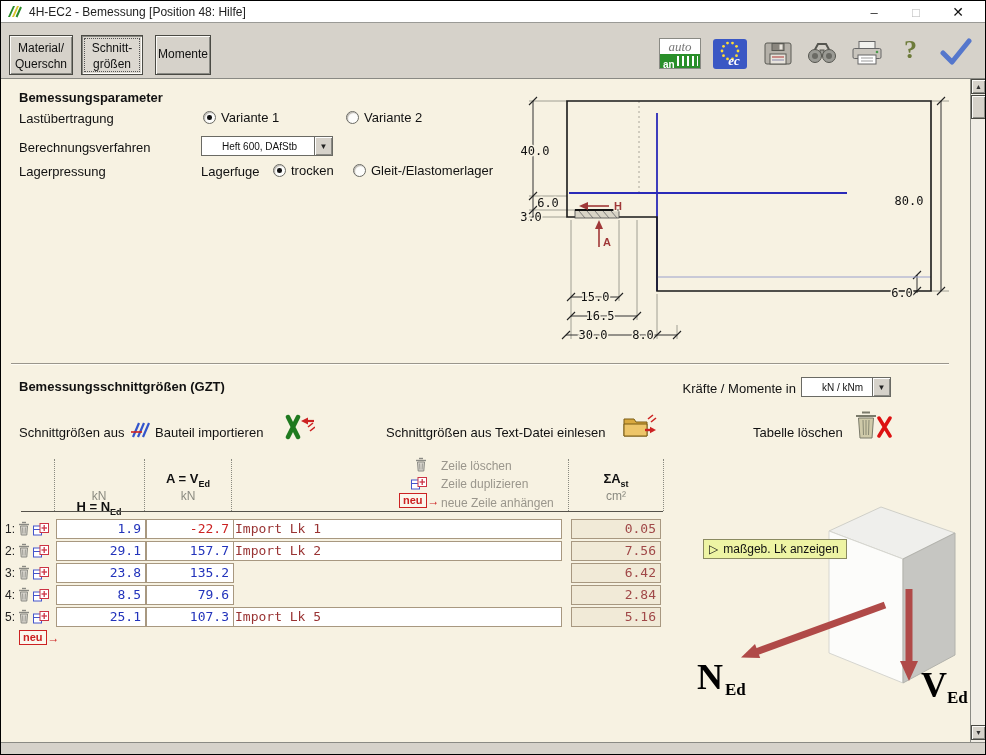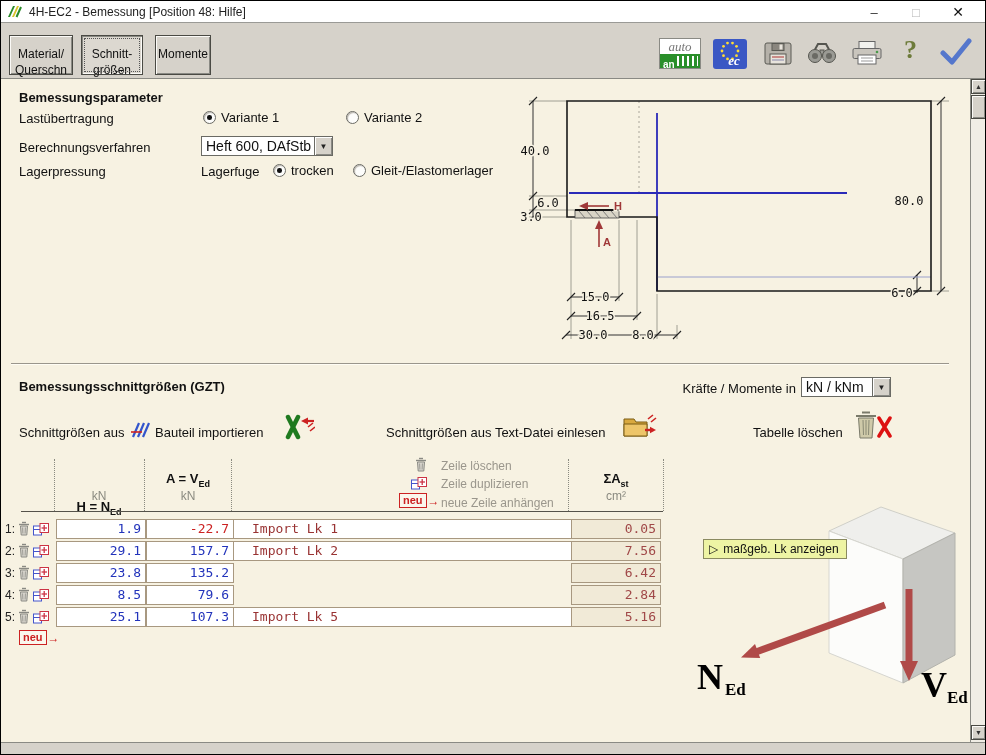--- a/index.html
+++ b/index.html
@@ -16,21 +16,21 @@
   .win-controls{position:absolute;right:6px;top:0;height:22px;display:flex;align-items:center;}
   .win-btn{width:42px;text-align:center;font-size:13px;color:#333;cursor:default;}
   .win-btn.max{color:#b5b5b5;}
   .win-btn.close{font-size:14px;color:#111;}
 
   
   .toolbar{position:absolute;left:0;top:22px;width:100%;height:56px;background:#d6d2ca;
            border-bottom:1px solid #8a8a84;box-sizing:border-box;}
   .tbtn{position:absolute;top:12px;height:40px;background:#d6d2ca;border:1px solid #4a4a44;
         box-shadow:inset 1px 1px 0 #fbfaf7, inset -1px -1px 0 #8a8a84;
-        font-size:12px;color:#111;text-align:center;line-height:1.3;padding-top:11px;box-sizing:border-box;}
+        font-size:12px;color:#111;text-align:center;line-height:1.3;padding-top:5px;box-sizing:border-box;}
   .tbtn.pressed{box-shadow:inset 1px 1px 0 #8a8a84, inset -1px -1px 0 #fbfaf7;
         outline:1px dotted #555;outline-offset:-4px;background:#dcd8d0;}
   .tool-icon{position:absolute;cursor:default;}
   .auto-w{width:42px;border:1px solid #8a8a84;background:#fff;box-sizing:border-box;}
   .auto-top{font:italic 13px "Liberation Serif",serif;color:#777;text-align:center;height:15px;}
   .auto-bot{height:14px;background:#2a8f2a;display:flex;align-items:center;padding-left:3px;gap:2px;}
   .auto-bot .an{color:#fff;font:bold 10px "Liberation Sans",sans-serif;margin-top:6px;}
   .auto-stripes{flex:1;height:10px;margin-right:2px;
         background:repeating-linear-gradient(90deg,#fff 0 2px,rgba(0,0,0,0) 2px 5px);}
   .help-q{font:bold 26px "Liberation Serif",serif;color:#6d7b3a;}
@@ -42,39 +42,39 @@
   .divider{position:absolute;left:10px;width:938px;height:0;border-top:1px solid #9a968c;border-bottom:1px solid #fffdf4;}
 
   
   .radio-item{display:flex;align-items:center;gap:5px;font-size:13px;white-space:nowrap;}
   .radio{width:13px;height:13px;border-radius:50%;background:#fdfdfb;border:1px solid #6a6a64;
          box-shadow:inset 1px 1px 1px #b9b5ad;display:inline-block;position:relative;box-sizing:border-box;}
   .radio.checked::after{content:"";position:absolute;left:3.2px;top:3.2px;width:4.6px;height:4.6px;border-radius:50%;background:#111;}
 
   
   .combo{height:20px;background:#fff;border:1px solid #6a6a64;display:flex;align-items:center;box-sizing:border-box;}
-  .combo-text{flex:1;font-size:14px;padding:0 4px;white-space:nowrap;overflow:hidden;}
+  .combo-text{flex:1;font-size:10px;padding:0 20px;white-space:nowrap;overflow:hidden;}
   .combo-btn{width:17px;align-self:stretch;background:#d6d2ca;border-left:1px solid #6a6a64;
              box-shadow:inset 1px 1px 0 #fff, inset -1px -1px 0 #8a8a84;
              font-size:8px;display:flex;align-items:center;justify-content:center;color:#222;}
 
   
   .th{font-weight:bold;text-align:center;font-size:13px;}
   .th sub{font-size:9px;}
   .unit{text-align:center;color:#8a8a80;font-size:12px;}
   .dotline{position:absolute;width:0;border-left:1px dotted #8a8a80;}
   .hline{position:absolute;height:0;border-top:1px solid #55524a;}
   .trow{position:absolute;left:0;width:670px;height:20px;}
   .rownum{position:absolute;left:0;top:3px;width:14px;text-align:right;font-size:12px;color:#222;}
   .ricon{position:absolute;cursor:default;line-height:0;}
   .fld{position:absolute;top:0;height:17px;border:1px solid #a89880;background:#fff;
        font:13px "DejaVu Sans Mono",monospace;padding-top:1px;box-sizing:content-box;white-space:nowrap;overflow:hidden;}
   .f1{left:55px;width:84px;text-align:right;padding-right:4px;color:#2233bb;}
   .f2{left:145px;width:82px;text-align:right;padding-right:4px;color:#2233bb;}
-  .f3{left:232px;width:326px;padding-left:18px;color:#993333;}
+  .f3{left:232px;width:326px;padding-left:1px;color:#993333;}
   .f4{left:570px;width:84px;text-align:right;padding-right:4px;background:#f1ead7;color:#a04848;}
   .num.neg{color:#cc2222;}
   .legend-txt{color:#9a968c;font-size:12px;white-space:nowrap;}
   .neu-wrap{display:flex;align-items:center;gap:1px;}
   .neu-box{border:1px solid #cc2222;color:#cc2222;font:bold 11px "Liberation Sans",sans-serif;
            padding:1px 3px;line-height:1;background:rgba(255,255,255,0.4);}
   .neu-arrow{color:#cc2222;font-weight:bold;font-size:12px;line-height:1;}
   .massgeb{background:#eef4a4;border:1px solid #8a8a60;font-size:12px;padding:2px 7px 2px 5px;
            white-space:nowrap;display:flex;align-items:center;gap:5px;z-index:5;}
 

